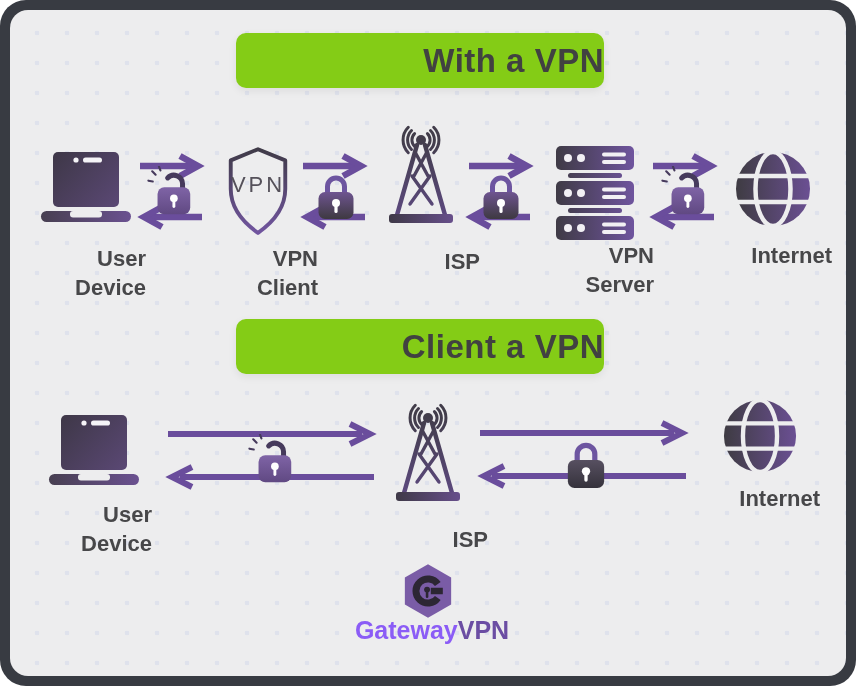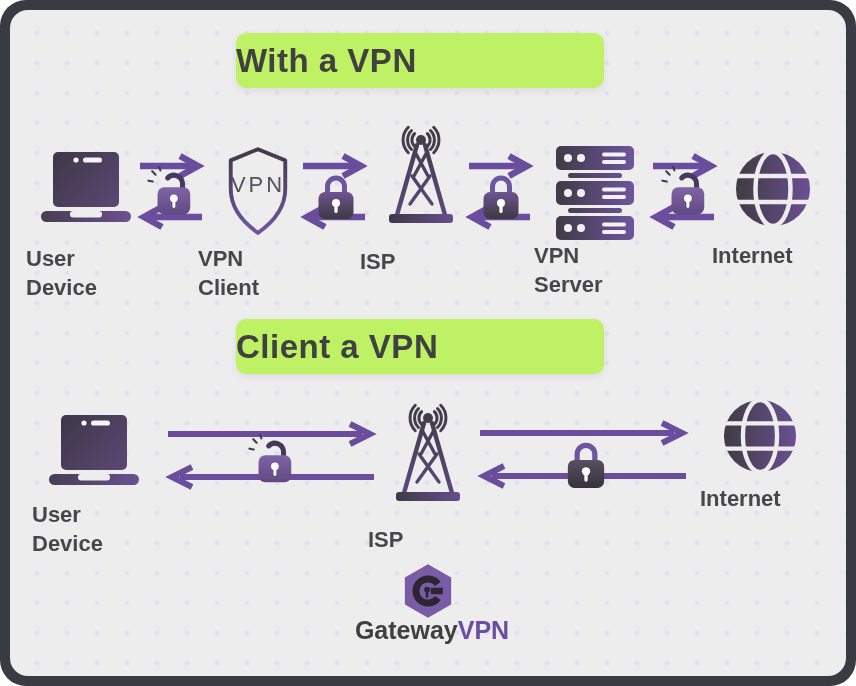--- a/index.html
+++ b/index.html
@@ -2,29 +2,29 @@
 <html><head>
 <meta charset="utf-8">
 <style>
   html,body{margin:0;padding:0;background:#ffffff;font-family:"Liberation Sans",sans-serif;}
   .stage{position:relative;width:856px;height:686px;background:#ffffff;overflow:hidden;}
   .frame{position:absolute;inset:0;background:#383b42;border-radius:26px;}
   .panel{position:absolute;left:10px;top:10px;right:10px;bottom:10px;background:#ededee;border-radius:18px;
          background-image:radial-gradient(circle,#dfe2ec 2.1px,rgba(0,0,0,0) 2.6px);
          background-size:30px 30px;background-position:12px 8px;}
   svg.icon{position:absolute;overflow:visible;}
-  .title-box{position:absolute;width:368px;height:55px;background:#bef264;border-radius:10px;
-             box-shadow:0 3px 8px rgba(0,0,0,0.07);display:flex;align-items:center;justify-content:flex-start;}
+  .title-box{position:absolute;width:368px;height:55px;background:#84cc16;border-radius:10px;
+             box-shadow:0 3px 8px rgba(0,0,0,0.07);display:flex;align-items:center;justify-content:flex-end;}
   .title-box span{font-size:33px;font-weight:700;color:#414141;letter-spacing:0.5px;}
-  .node-label{position:absolute;width:120px;text-align:left;font-size:22px;font-weight:600;
+  .node-label{position:absolute;width:120px;text-align:right;font-size:22px;font-weight:600;
               color:#474749;line-height:1.32;white-space:pre-line;}
   .shield-label{position:absolute;width:74px;text-align:center;font-size:22px;font-weight:500;
                 color:#55515a;letter-spacing:3px;}
   .brand{position:absolute;left:0;right:0;top:616px;text-align:center;font-size:25px;font-weight:700;}
-  .brand .g{color:#404040;margin-left:8px;}
+  .brand .g{color:#8b5cf6;margin-left:8px;}
   .brand .v{color:#6b4da3;}
   .defs-holder{position:absolute;width:0;height:0;overflow:hidden;}
 </style>
 </head>
 <body>
 
 <div class="stage">
   <div class="frame"></div>
   <div class="panel"></div>
 

